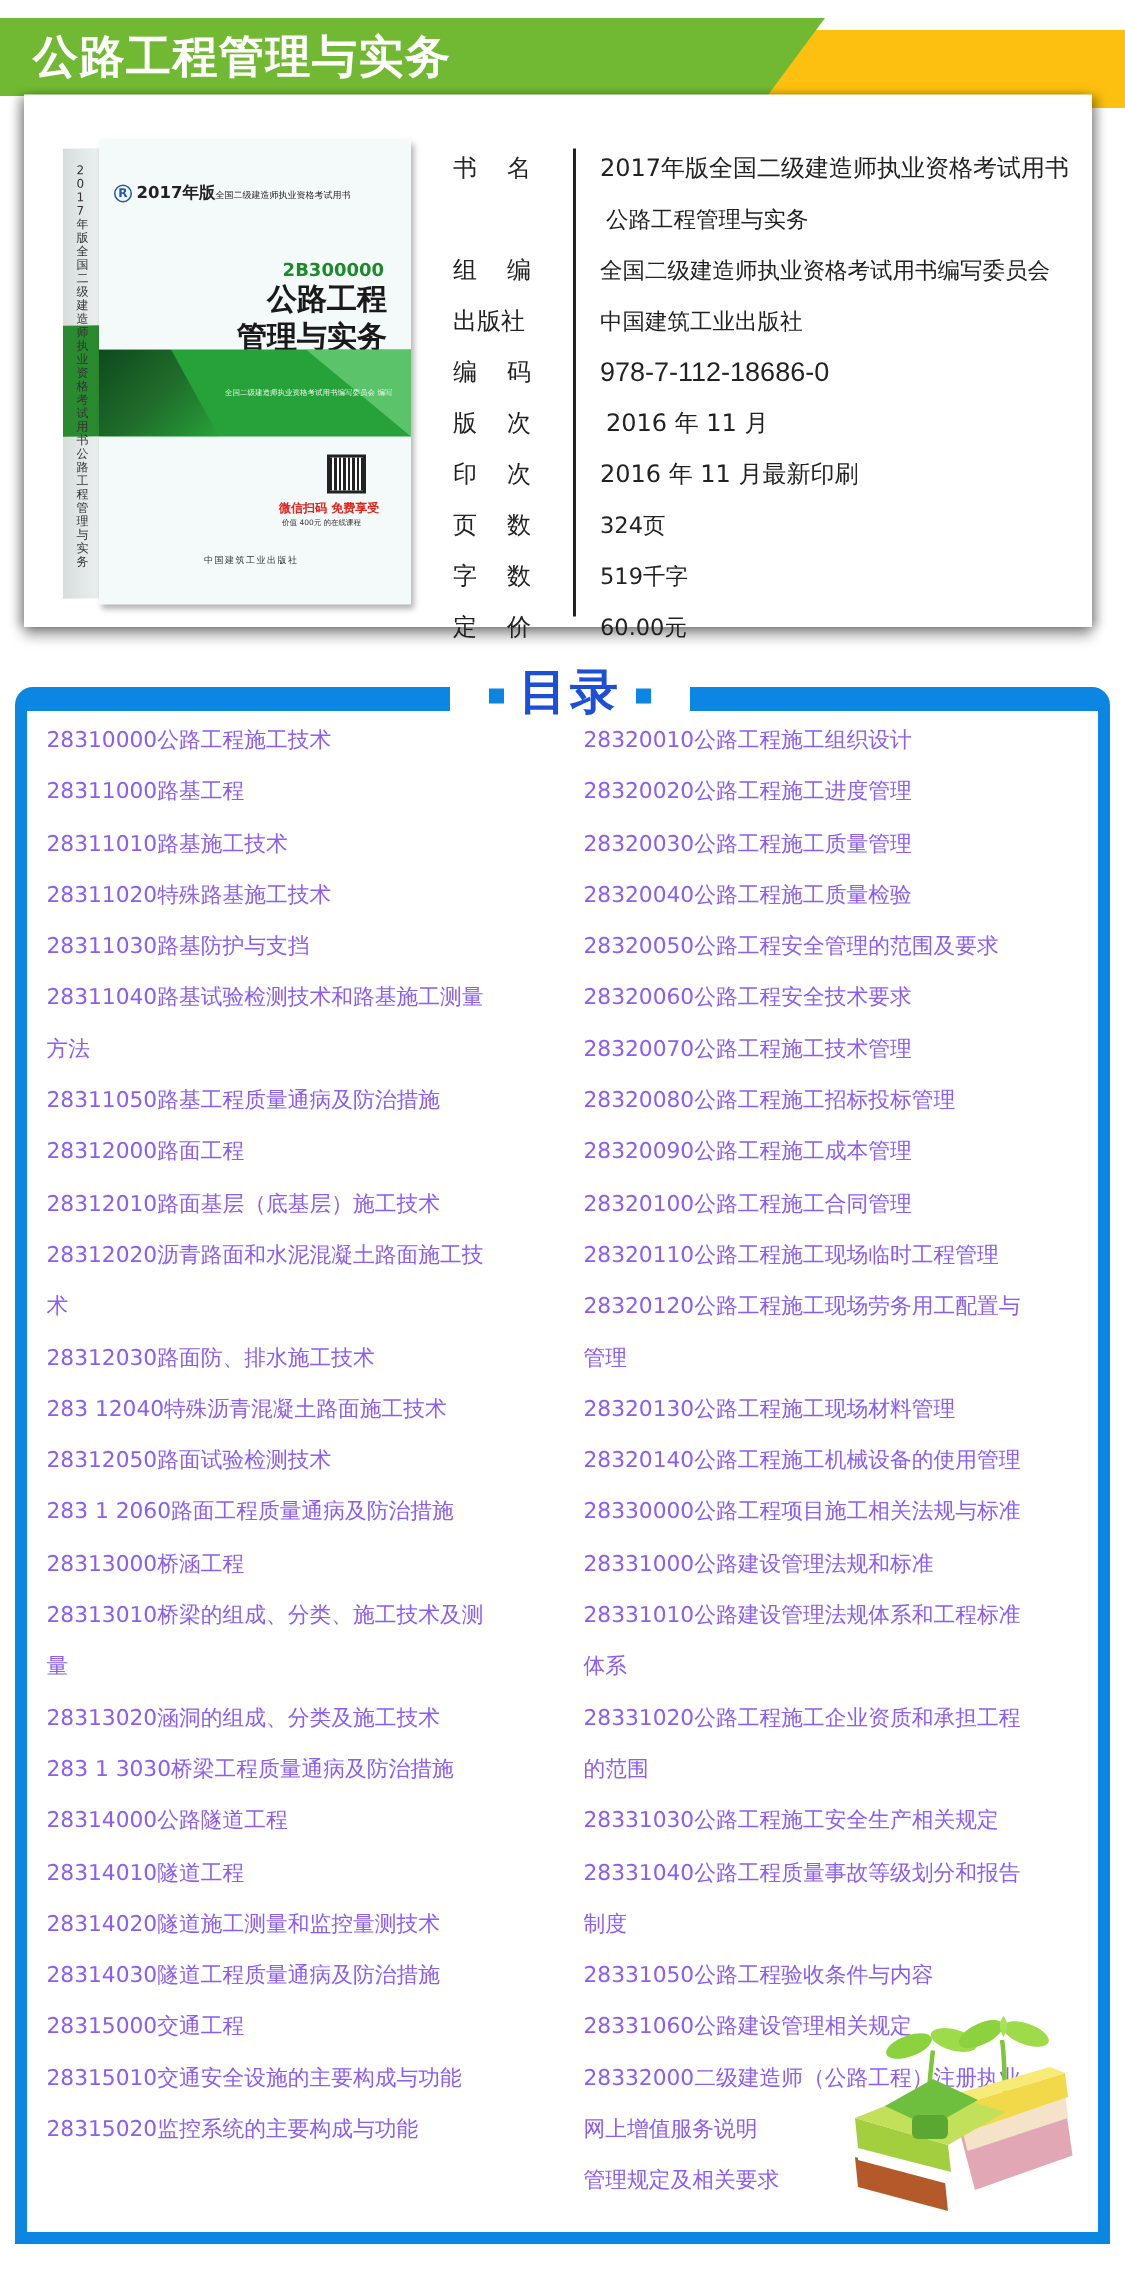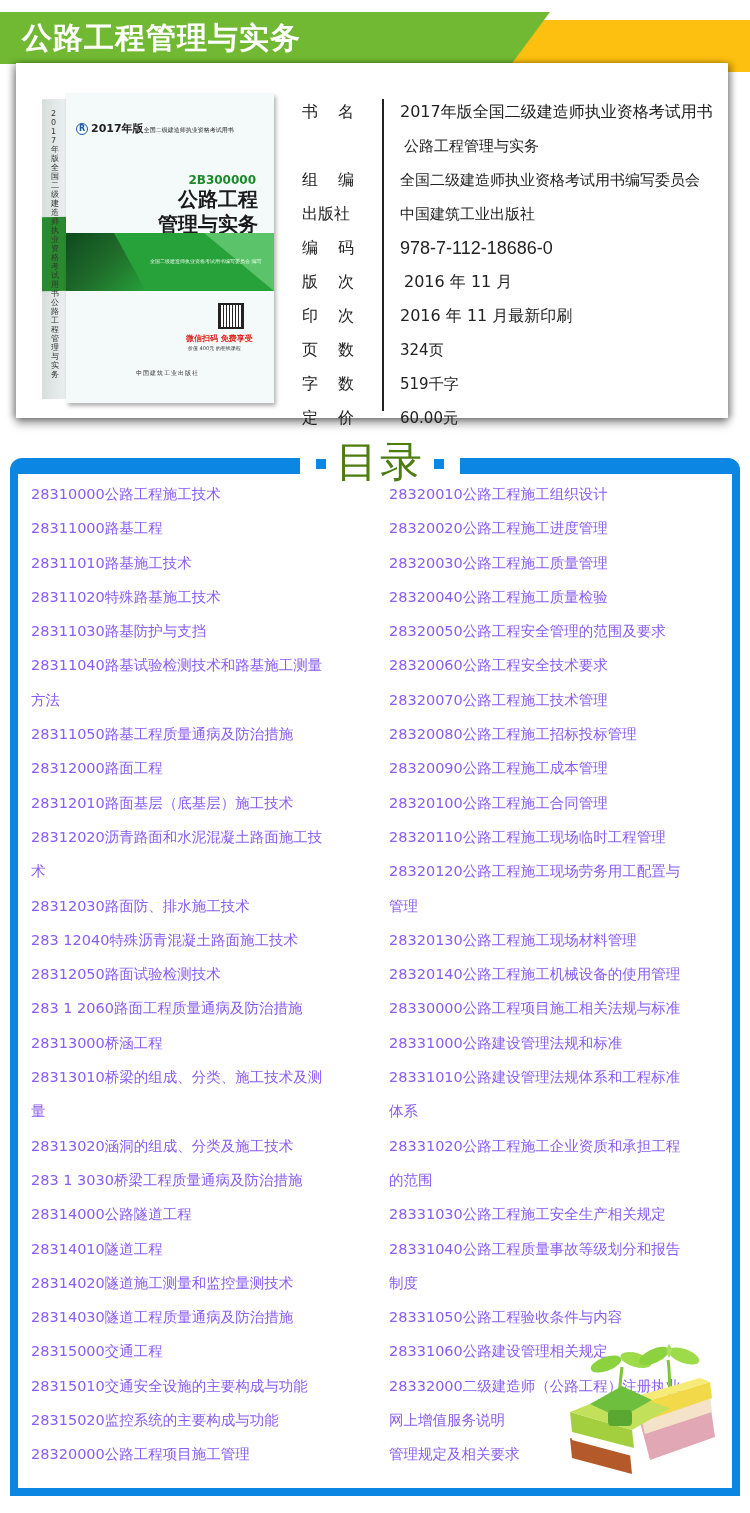--- a/index.html
+++ b/index.html
@@ -84,21 +84,21 @@
   .info-value.big { font-size: 16px; }
 
   
   .toc {
     position: absolute; left: 10px; top: 458px; width: 730px; height: 1038px;
     border: 8px solid #0b86e3; border-top-width: 16px; border-radius: 12px 12px 0 0; background: #ffffff;
   }
   .toc-heading-bg { position: absolute; left: 300px; top: 444px; width: 160px; height: 40px; background: #ffffff; }
   .toc-heading { position: absolute; left: 300px; top: 440px; width: 160px; height: 44px; display: flex; align-items: center; justify-content: center; }
   .toc-heading .sq { width: 10px; height: 10px; background: #0b86e3; margin: 0 10px; margin-top: 4px; }
-  .toc-heading .text { font-size: 42px; font-weight: normal; color: #4d7c0f; letter-spacing: 2px; }
+  .toc-heading .text { font-size: 32px; font-weight: bold; color: #1d4ed8; letter-spacing: 2px; }
 
   .toc-col { position: absolute; top: 477px; }
   .toc-col.left { left: 31px; width: 340px; }
   .toc-col.right { left: 389px; width: 330px; }
   .toc-line { height: 34.3px; line-height: 34.3px; font-size: 14.5px; color: #8b5cf6; white-space: nowrap; }
 
   .plant {
     position: absolute; left: 560px; top: 1342px; width: 160px; height: 140px;
   }
 </style>
@@ -240,21 +240,20 @@
     <div class="toc-line">量</div>
     <div class="toc-line">28313020涵洞的组成、分类及施工技术</div>
     <div class="toc-line">283  1  3030桥梁工程质量通病及防治措施</div>
     <div class="toc-line">28314000公路隧道工程</div>
     <div class="toc-line">28314010隧道工程</div>
     <div class="toc-line">28314020隧道施工测量和监控量测技术</div>
     <div class="toc-line">28314030隧道工程质量通病及防治措施</div>
     <div class="toc-line">28315000交通工程</div>
     <div class="toc-line">28315010交通安全设施的主要构成与功能</div>
     <div class="toc-line">28315020监控系统的主要构成与功能</div>
-    <div class="toc-line">28320000公路工程项目施工管理</div>
   </div>
 <div class="toc-col right" id="toc-right">
     <div class="toc-line">28320010公路工程施工组织设计</div>
     <div class="toc-line">28320020公路工程施工进度管理</div>
     <div class="toc-line">28320030公路工程施工质量管理</div>
     <div class="toc-line">28320040公路工程施工质量检验</div>
     <div class="toc-line">28320050公路工程安全管理的范围及要求</div>
     <div class="toc-line">28320060公路工程安全技术要求</div>
     <div class="toc-line">28320070公路工程施工技术管理</div>
     <div class="toc-line">28320080公路工程施工招标投标管理</div>

